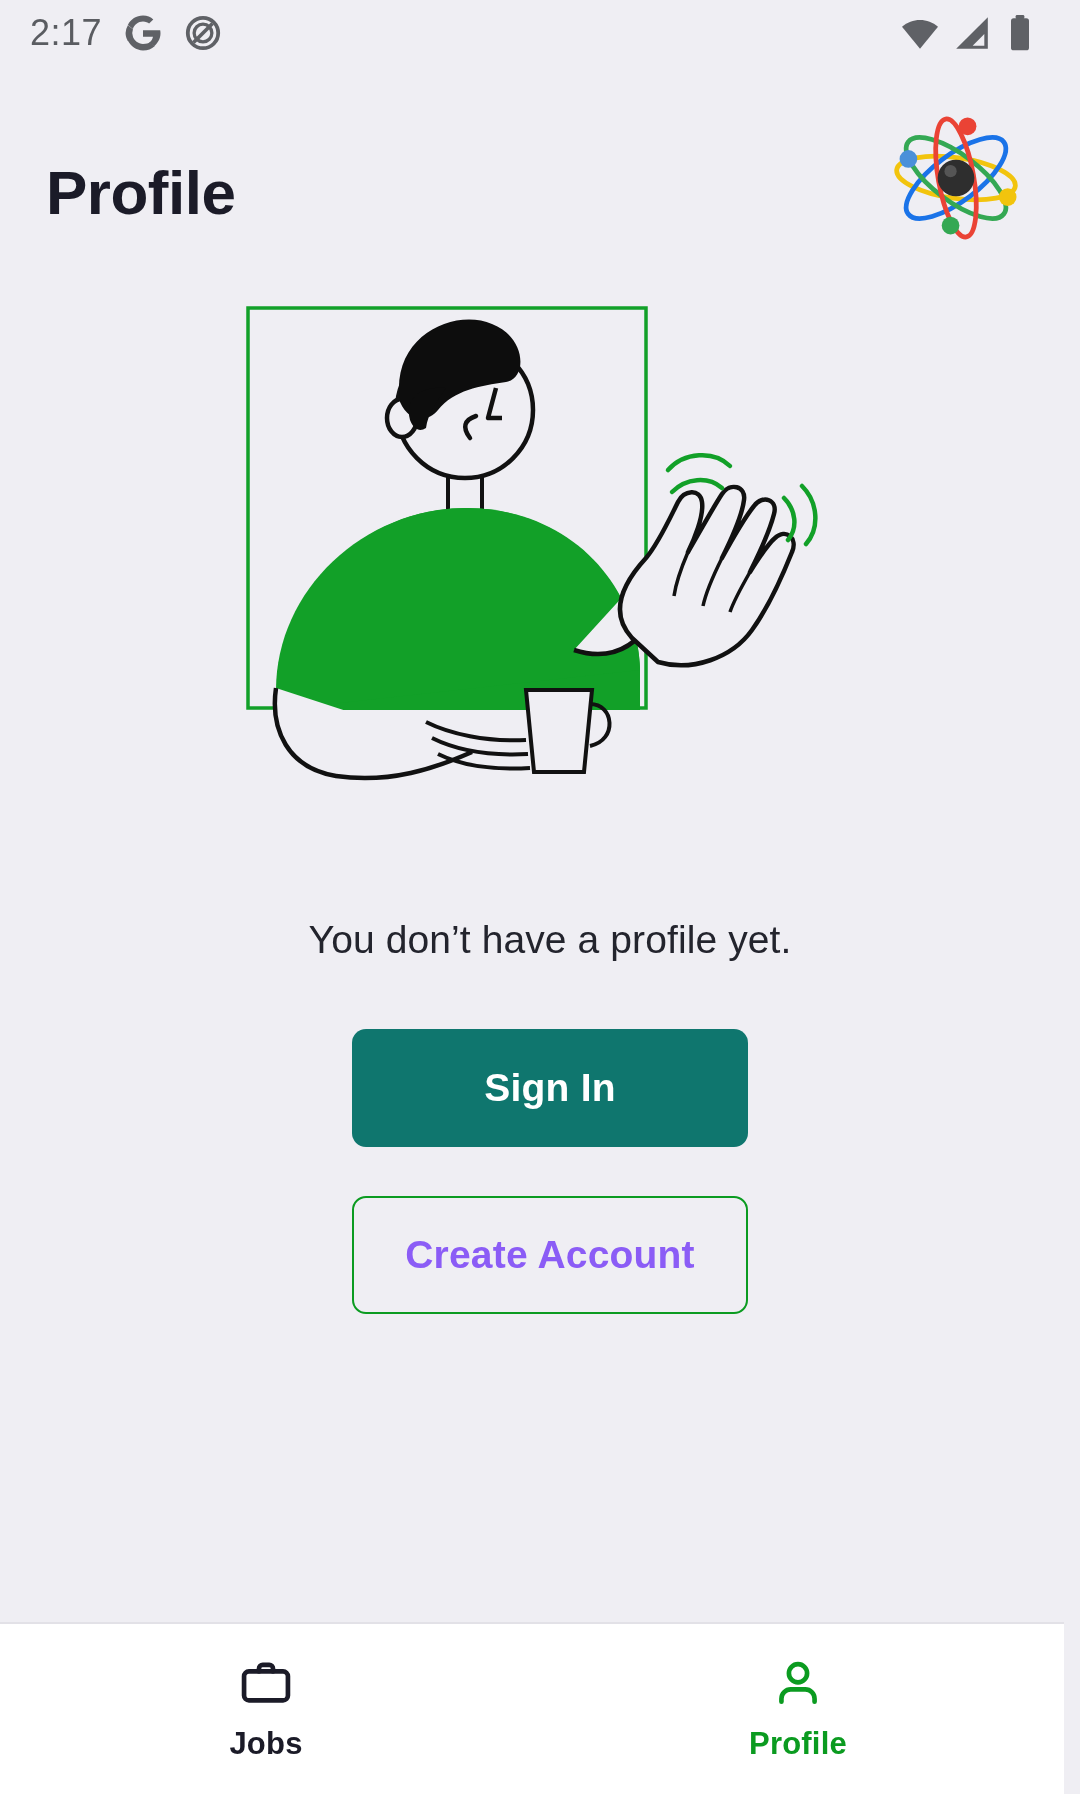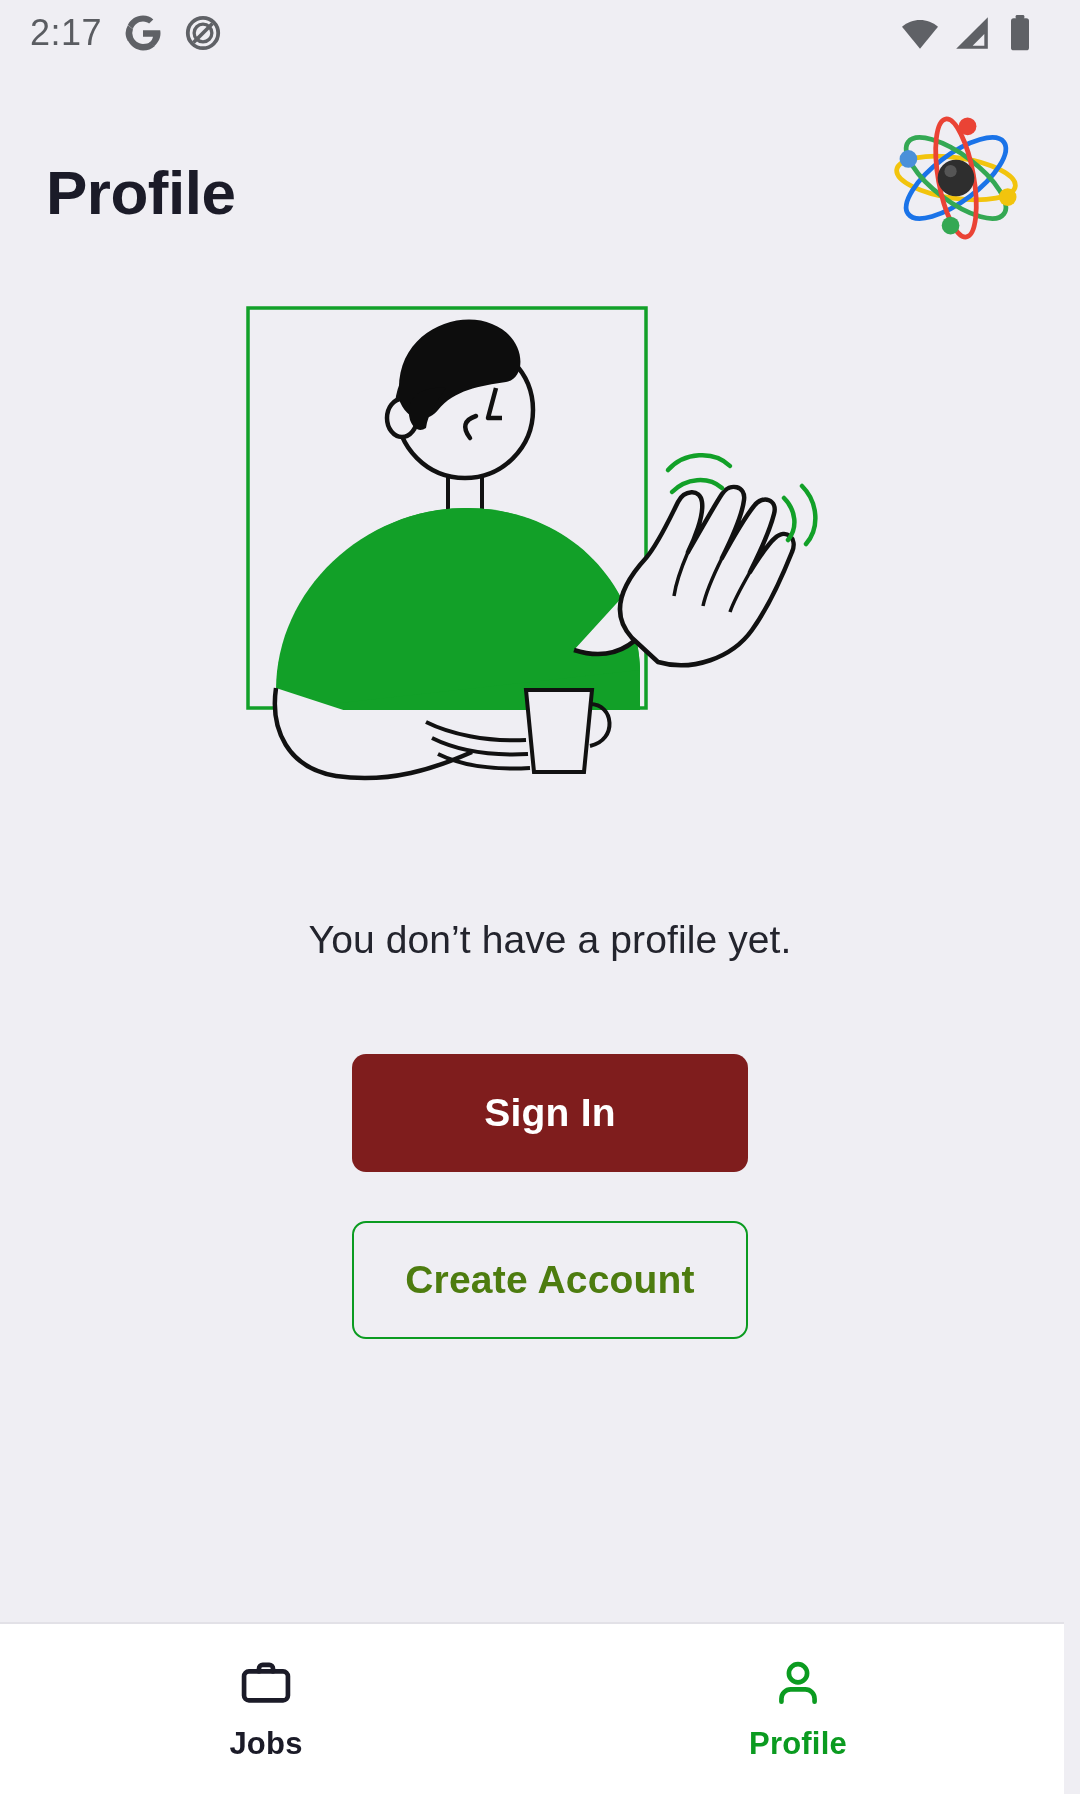--- a/index.html
+++ b/index.html
@@ -55,26 +55,26 @@
   }
 
   .btn {
     width:396px; height:118px;
     border-radius:14px;
     display:flex; align-items:center; justify-content:center;
     font-size:39px; font-weight:bold; letter-spacing:0.2px;
     cursor:pointer; user-select:none;
   }
   #signin-button {
-    margin-top:92px;
-    background:#7f1d1d; color:#ffffff; border:none;
+    margin-top:67px;
+    background:#0f766e; color:#ffffff; border:none;
   }
   #create-account-button {
     margin-top:49px;
-    background:transparent; color:#4d7c0f;
+    background:transparent; color:#8b5cf6;
     border:2.5px solid #0b9b20;
   }
 
   
   #bottom-nav {
     flex:0 0 172px;
     background:#ffffff;
     border-top:2px solid #e2e1e7;
     display:flex;
     text-align:center;

